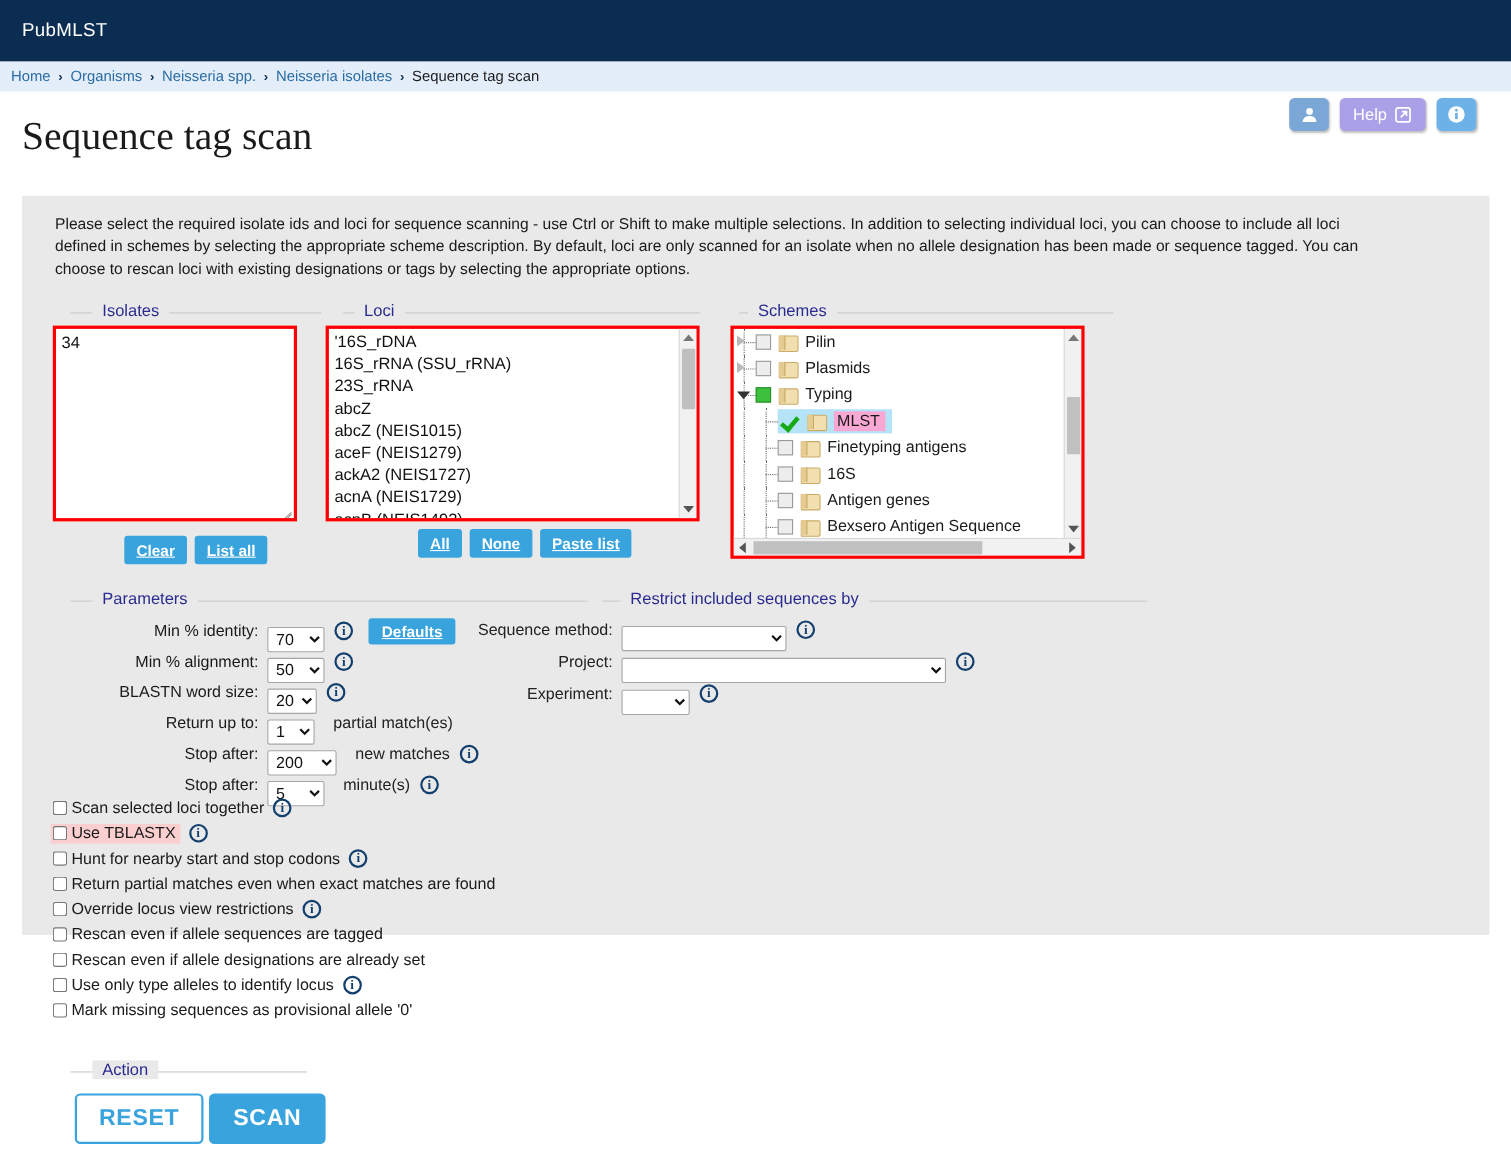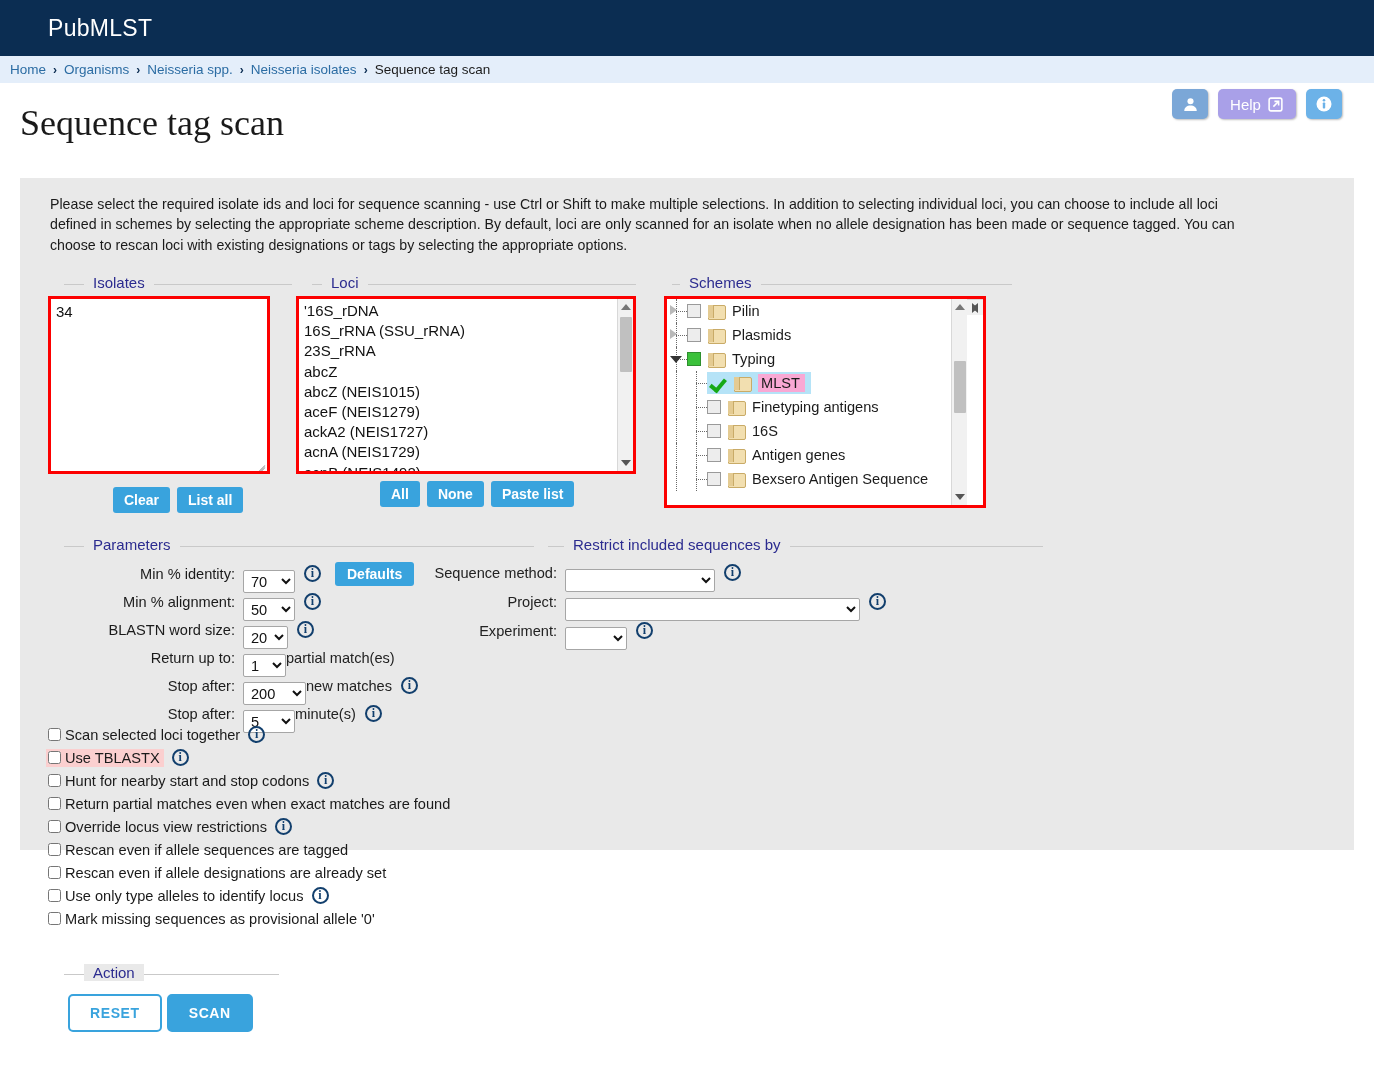--- a/index.html
+++ b/index.html
@@ -17,23 +17,22 @@
   
   .topbar {
     height: 56px;
     background: #0b2d52;
     display: flex;
     align-items: center;
     padding-left: 20px;
   }
   .brand {
     color: #ffffff;
-    font-size: 23px;
+    font-size: 17px;
     letter-spacing: .3px;
-    margin-left: 28px;
   }
 
   .breadcrumb-bar {
     height: 28px;
     background: #e4eefa;
     display: flex;
     align-items: center;
     padding-left: 10px;
     font-size: 13.5px;
     gap: 7px;
@@ -186,21 +185,21 @@
     left: 2px; width: 12px;
     background: #c0c0c0;
     border-radius: 1px;
   }
 
   .schemes-box {
     position: absolute;
     left: 644px; top: 118px;
     width: 322px; height: 212px;
     display: flex;
-    flex-direction: row;
+    flex-direction: column;
     overflow: hidden;
   }
   .tree-area {
     flex: 1;
     position: relative;
     display: flex;
     overflow: hidden;
   }
   .tree-inner {
     flex: 1;
@@ -326,20 +325,21 @@
     border: none;
     border-radius: 3px;
     background: #39a3dd;
     color: #ffffff;
     font-family: "Liberation Sans", sans-serif;
     font-size: 14px;
     font-weight: bold;
     padding: 4px 11px;
     cursor: pointer;
     line-height: 18px;
+    text-decoration: underline;
   }
   .btnrow { position: absolute; display: flex; gap: 7px; }
   .isolate-btns { left: 93px; top: 309px; }
   .loci-btns { left: 360px; top: 303px; }
 
   
   .prm-row {
     display: flex;
     align-items: center;
     height: 27px;
@@ -356,21 +356,21 @@
     font-family: "Liberation Sans", sans-serif;
     font-size: 14.6px;
     height: 23px;
     border: 1px solid #a6a6a6;
     border-radius: 2px;
     background: #ffffff;
     color: #111;
     padding: 0 2px 0 3px;
     margin-top: 16px;
   }
-  .after-txt { margin-left: 0; font-size: 14.6px; text-align: right; }
+  .after-txt { margin-left: 17px; font-size: 14.6px; text-align: right; }
   .ic { margin-left: 9px; }
 
   .iicon {
     width: 17px; height: 17px;
     border-radius: 50%;
     border: 2px solid #123f6d;
     display: inline-flex;
     align-items: center;
     justify-content: center;
     font-family: "Liberation Serif", serif;
@@ -411,21 +411,21 @@
   .rs-label {
     width: 145px;
     text-align: right;
     padding-right: 8px;
     font-size: 14.6px;
   }
 
   
   .action-btns { display: flex; gap: 5px; margin-top: 10px; margin-left: 30px; }
   .bigbtn {
-    font-size: 14px;
+    font-size: 21px;
     font-weight: bold;
     letter-spacing: .6px;
     border-radius: 5px;
     padding: 9px 20px;
     cursor: pointer;
     font-family: "Liberation Sans", sans-serif;
   }
   .bigbtn.reset {
     background: #ffffff;
     color: #39a3dd;

